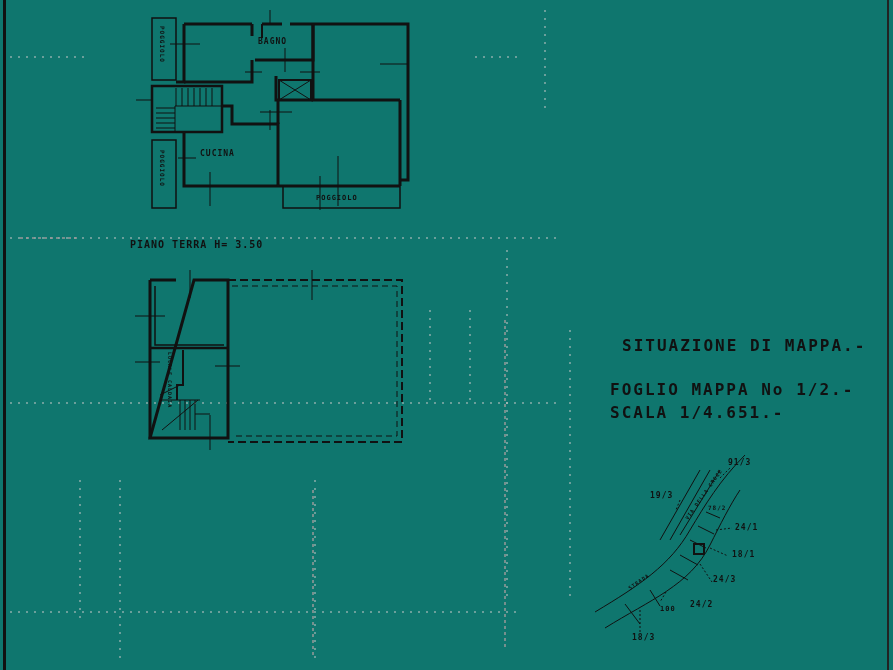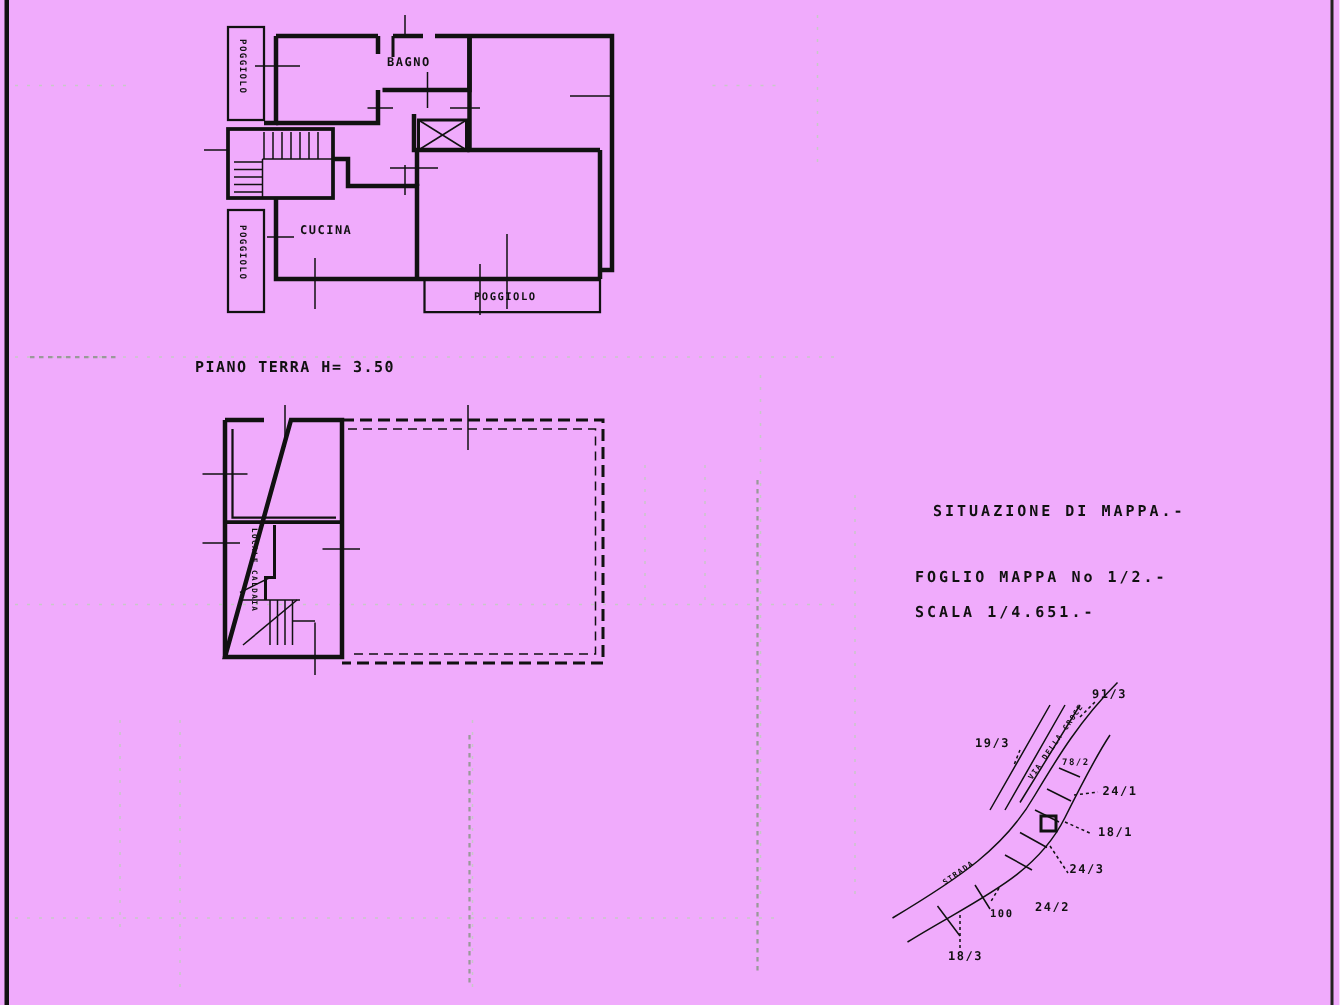--- a/index.html
+++ b/index.html
@@ -1,22 +1,22 @@
 <!DOCTYPE html>
 <html><head>
 <meta charset="utf-8">
 <style>
   html, body { margin:0; padding:0; background:#ffffff; }
   body { width:893px; height:670px; position:relative; overflow:hidden; font-family:"DejaVu Sans Mono", monospace; }
-  .sheet { position:absolute; left:0; top:0; width:893px; height:670px; background:#f0abfc; }
+  .sheet { position:absolute; left:0; top:0; width:893px; height:670px; background:#0f766e; }
   .border-left { position:absolute; left:3px; top:0; width:3px; height:670px; background:#111; }
   .border-right { position:absolute; left:887px; top:0; width:2px; height:670px; background:#222; }
   svg { position:absolute; left:0; top:0; }
   .lbl { font-family:"DejaVu Sans Mono", monospace; font-weight:bold; fill:#111; letter-spacing:1px; }
-  .note { position:absolute; font-family:"DejaVu Sans Mono", monospace; font-weight:bold; color:#111; font-size:10px; letter-spacing:2px; white-space:nowrap; }
+  .note { position:absolute; font-family:"DejaVu Sans Mono", monospace; font-weight:bold; color:#111; font-size:16px; letter-spacing:2px; white-space:nowrap; }
 </style>
 </head>
 <body>
 
 <div class="sheet">
   <div class="border-left"></div>
   <div class="border-right"></div>
 
   <svg width="893" height="670" viewBox="0 0 893 670">
 

